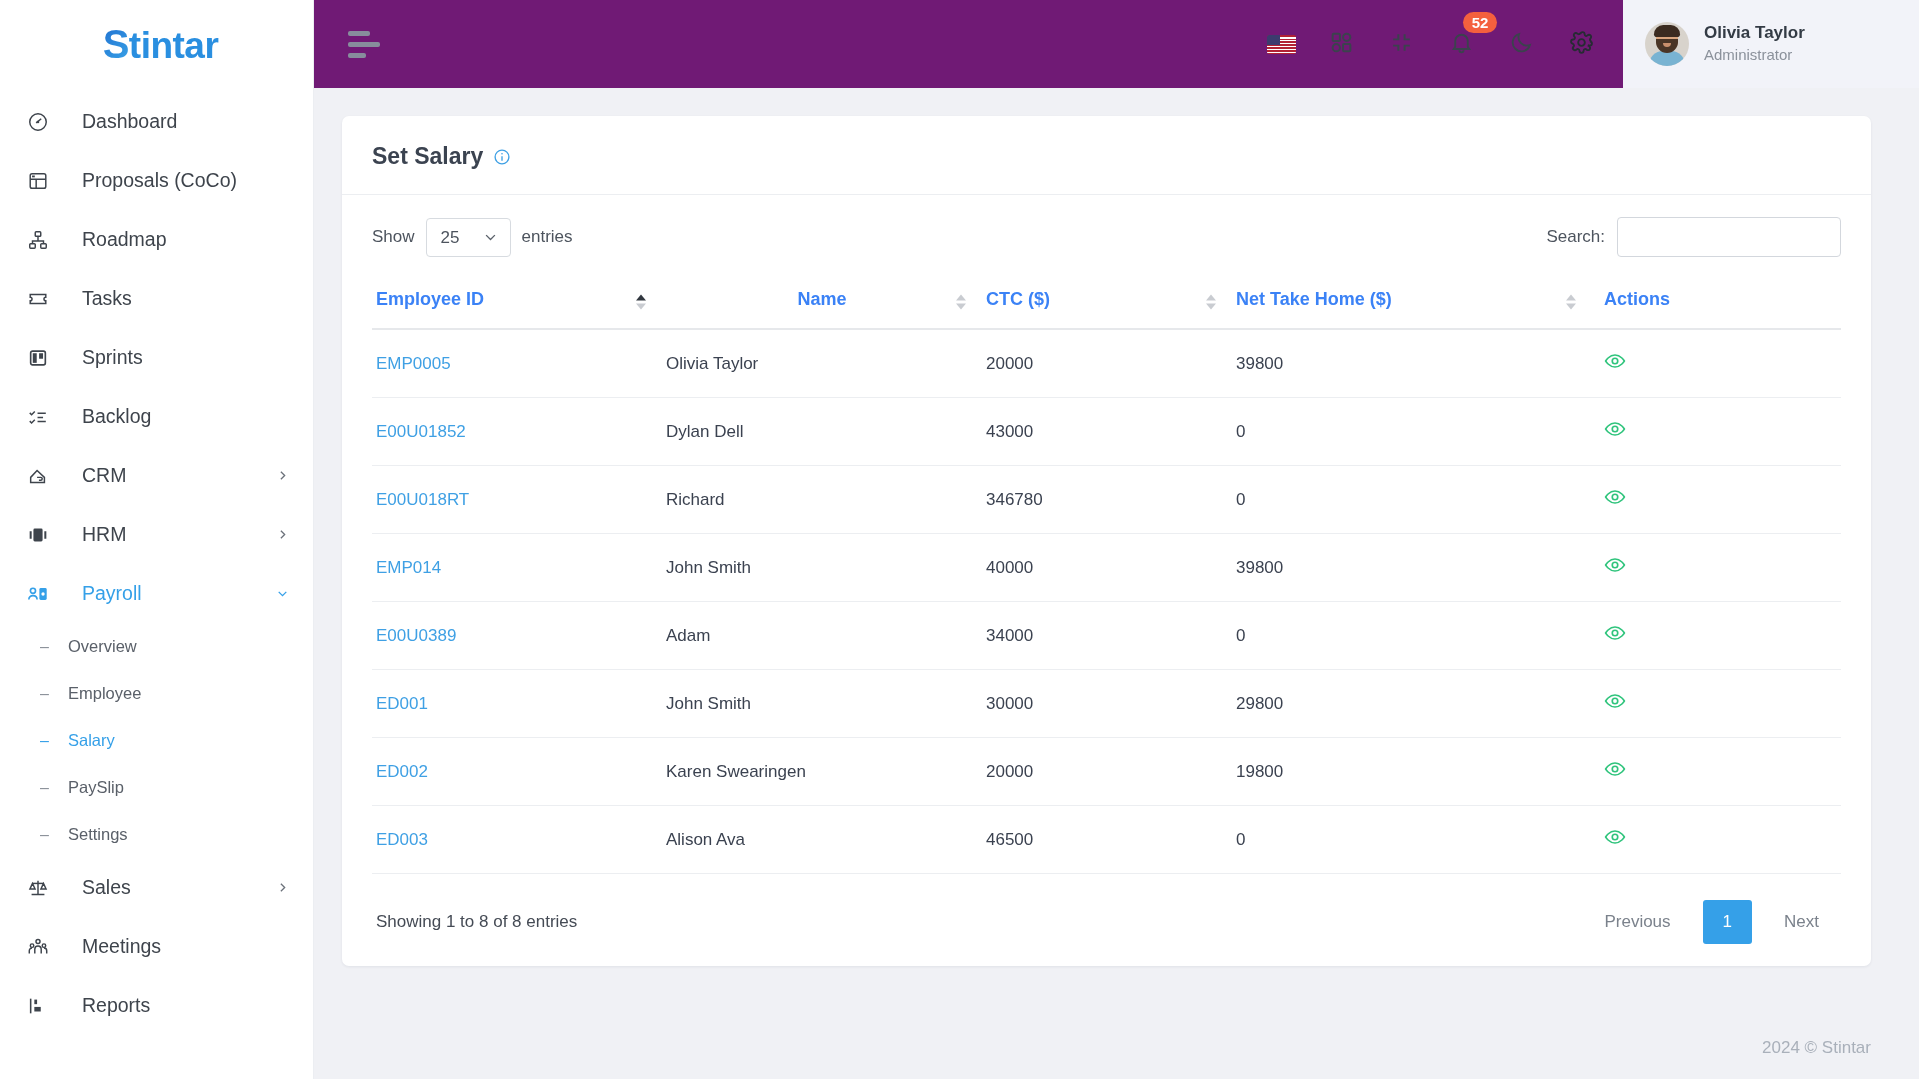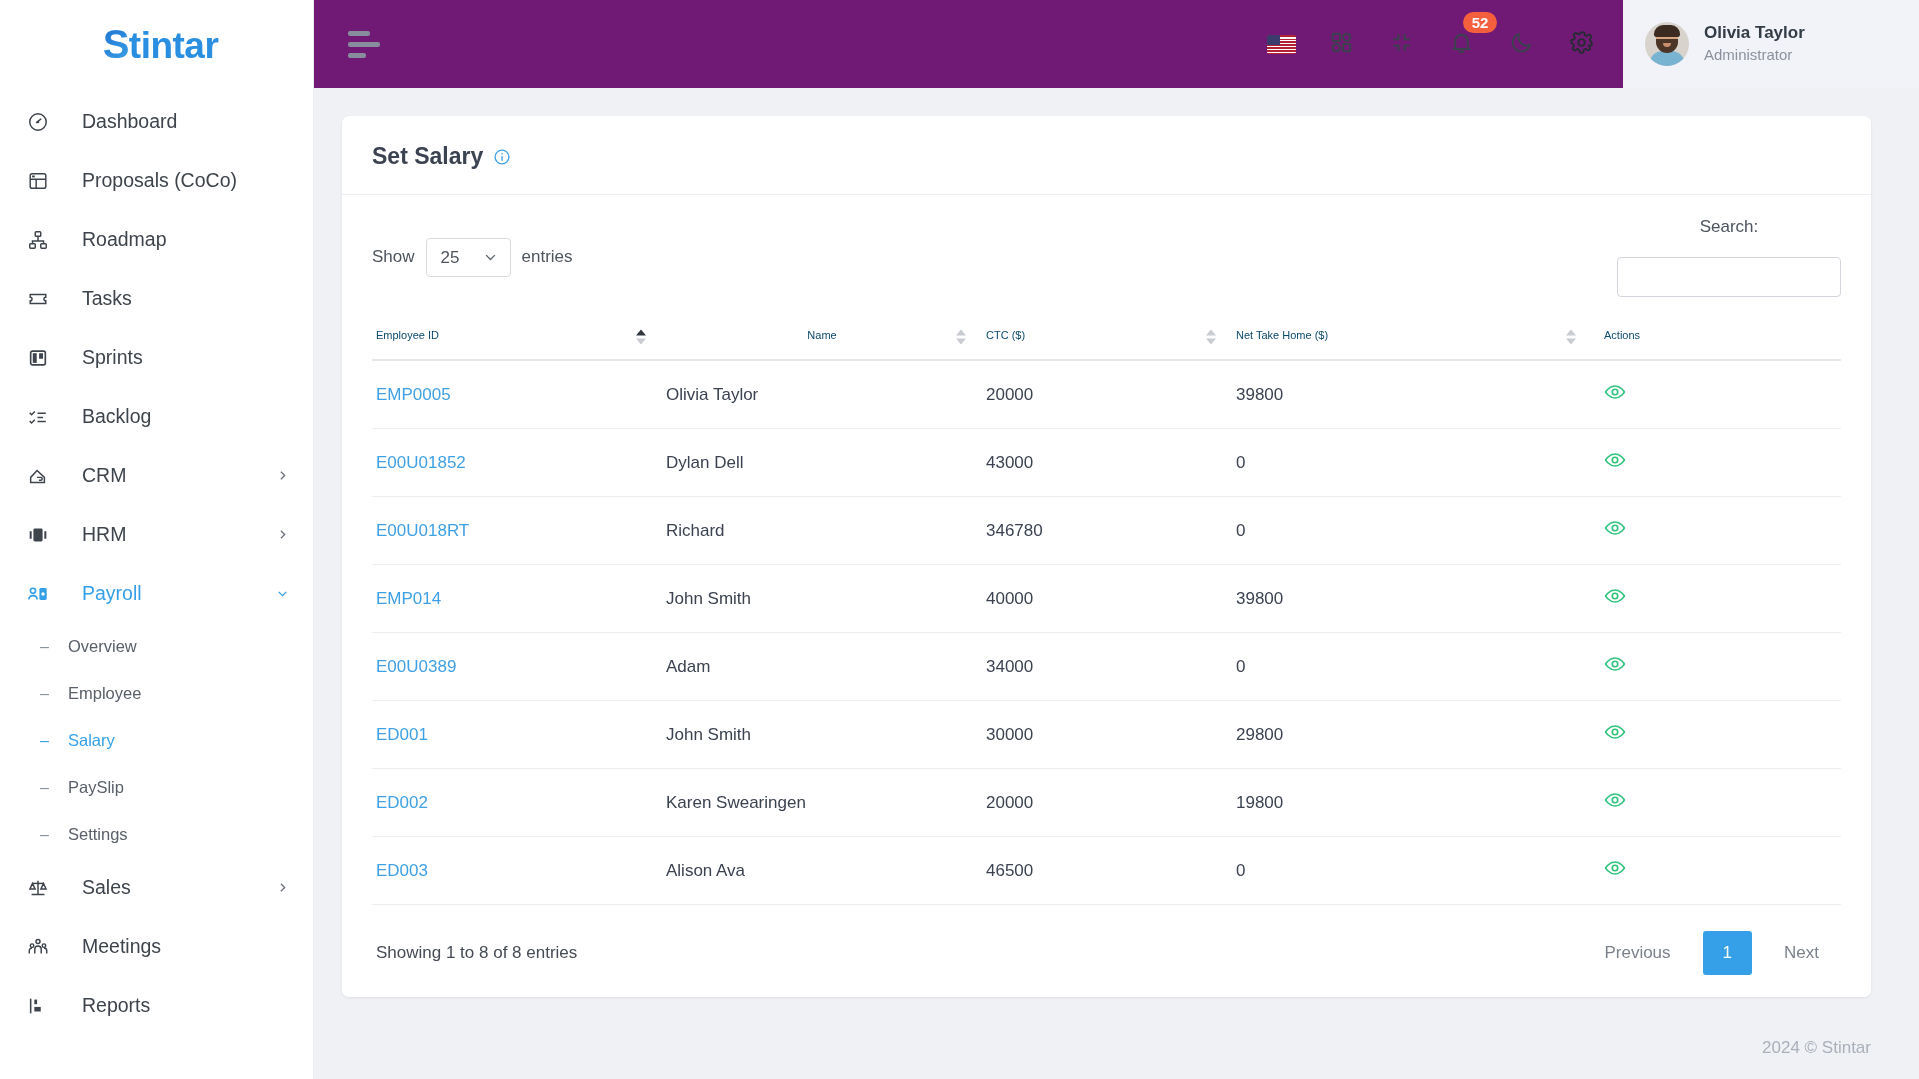--- a/index.html
+++ b/index.html
@@ -147,30 +147,30 @@
     appearance: none; -webkit-appearance: none;
     font-family: "Liberation Sans", sans-serif;
     font-size: 17px; color: #4d545e; background: #fff;
     border: 1px solid #d7dbe0; border-radius: 4px;
     padding: 9px 40px 9px 14px; cursor: pointer;
   }
   .select-wrap .caret {
     position: absolute; right: 13px; top: 50%; transform: translateY(-50%);
     pointer-events: none; display: flex;
   }
-  .search-group { display: flex; align-items: center; gap: 20px; font-size: 17px; color: #4d545e; flex-direction: column; }
+  .search-group { display: flex; align-items: center; gap: 12px; font-size: 17px; color: #4d545e; }
   .search-group input {
     font-family: "Liberation Sans", sans-serif; font-size: 17px;
     border: 1px solid #d3d7dd; border-radius: 4px;
     padding: 9px 12px; width: 224px; color: #333; outline: none;
   }
 
   table { width: 100%; border-collapse: collapse; }
   thead th {
-    text-align: left; font-size: 11px; color: #0c4a6e; font-weight: 400;
+    text-align: left; font-size: 18px; color: #3b82f6; font-weight: 700;
     padding: 14px 4px 18px 4px; border-bottom: 2px solid #e6e8eb;
     position: relative; white-space: nowrap;
   }
   thead th .sorter {
     position: absolute; right: 16px; top: 50%; transform: translateY(-50%);
     display: flex; flex-direction: column; gap: 3px;
   }
   .tri-up, .tri-dn {
     width: 0; height: 0; border-left: 5px solid transparent;
     border-right: 5px solid transparent;

